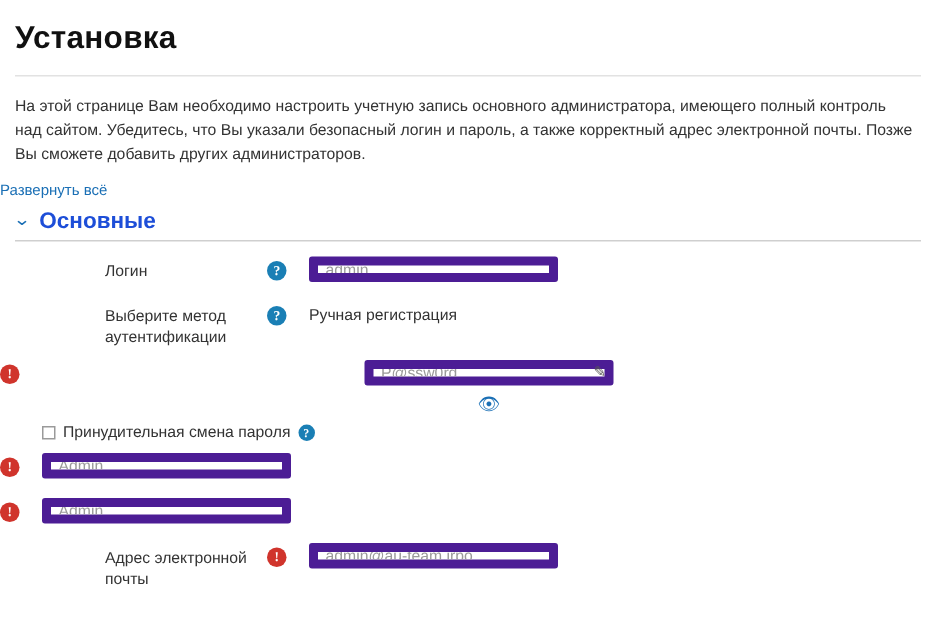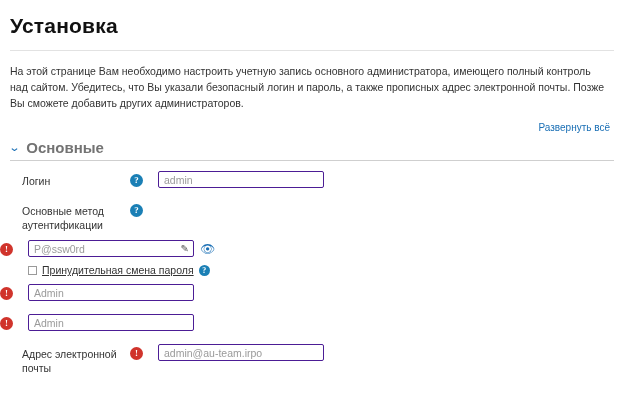--- a/index.html
+++ b/index.html
@@ -33,23 +33,21 @@
     border-bottom: 1px solid #e2e2e2;
   }
   .intro {
     margin: 12px 14px 0 10px;
     font-size: 10.5px;
     line-height: 16px;
     color: #333333;
     max-width: 600px;
   }
   .expand-all-row {
-    text-align: right;
     padding: 10px 14px 0 0;
-    margin-left: 32px;
   }
   .expand-all {
     color: #1a6fb5;
     font-size: 10px;
     text-decoration: none;
     cursor: pointer;
   }
 
   .section-header {
     display: flex;
@@ -60,21 +58,21 @@
   .chevron {
     color: #1a6fb5;
     font-size: 11px;
     line-height: 1;
     transform: scaleX(1.3);
     display: inline-block;
   }
   .section-title {
     font-size: 15px;
     font-weight: bold;
-    color: #737373;
+    color: #1d4ed8;
   }
   .section-rule {
     margin: 0 10px;
     border-bottom: 1px solid #cfcfcf;
   }
 
   .form {
     padding: 6px 0 0 0;
   }
   .row {
@@ -83,20 +81,21 @@
     padding: 4px 0;
     min-height: 22px;
   }
   .label {
     width: 130px;
     padding: 3px 6px 0 22px;
     box-sizing: border-box;
     font-size: 10.5px;
     color: #333333;
     line-height: 14px;
+    margin-left: 48px;
   }
   .icon-col {
     width: 28px;
     display: flex;
     justify-content: flex-start;
     padding-top: 3px;
   }
   .badge {
     width: 13px;
     height: 13px;
@@ -118,21 +117,21 @@
     font-size: 8px;
   }
   .field {
     flex: 1;
     padding-top: 0;
   }
   .text-input {
     width: 166px;
     height: 17px;
     box-sizing: border-box;
-    border: 1px solid #4c1d95;
+    border: 6px solid #4c1d95;
     border-radius: 2px;
     padding: 1px 5px;
     font-family: "Liberation Sans", sans-serif;
     font-size: 10.5px;
     color: #9a9a9a;
     background: #ffffff;
     outline: none;
   }
   .text-input.wide { width: 166px; }
   .static-text {
@@ -144,20 +143,21 @@
     font-size: 10.5px;
     color: #333333;
     line-height: 15px;
     max-width: 440px;
     padding-top: 2px;
   }
   .pwd-wrap {
     display: flex;
     align-items: center;
     gap: 6px;
+    flex-direction: column;
   }
   .pwd-box {
     position: relative;
     width: 166px;
   }
   .pwd-box .text-input { padding-right: 20px; width: 166px; }
   .pencil-icon {
     position: absolute;
     right: 5px;
     top: 2px;
@@ -180,32 +180,31 @@
     width: 9px;
     height: 9px;
     border: 1px solid #9a9a9a;
     background: #ffffff;
     display: inline-block;
     box-sizing: border-box;
   }
   .checkbox-label {
     font-size: 10.5px;
     color: #333333;
-    text-decoration: underline;
   }
 </style>
 </head>
 <body>
 
 <div class="page">
 
   <div class="page-title">Установка</div>
   <div class="title-rule"></div>
 
-  <div class="intro">На этой странице Вам необходимо настроить учетную запись основного администратора, имеющего полный контроль над сайтом. Убедитесь, что Вы указали безопасный логин и пароль, а также прописных адрес электронной почты. Позже Вы сможете добавить других администраторов.</div>
+  <div class="intro">На этой странице Вам необходимо настроить учетную запись основного администратора, имеющего полный контроль над сайтом. Убедитесь, что Вы указали безопасный логин и пароль, а также корректный адрес электронной почты. Позже Вы сможете добавить других администраторов.</div>
 
   <div class="expand-all-row">
     <a class="expand-all" href="#">Развернуть всё</a>
   </div>
 
   <div class="section-header">
     <span class="chevron">⌄</span>
     <span class="section-title">Основные</span>
   </div>
   <div class="section-rule"></div>
@@ -216,23 +215,26 @@
       <div class="label">Логин</div>
       <div class="icon-col">
         <span class="badge badge-help">?</span>
       </div>
       <div class="field">
         <input class="text-input" type="text" value="admin" style="">
       </div>
     </div>
 
     <div class="row">
-      <div class="label">Основные метод аутентификации</div>
+      <div class="label">Выберите метод аутентификации</div>
       <div class="icon-col">
         <span class="badge badge-help">?</span>
+      </div>
+      <div class="field">
+        <div class="static-text">Ручная регистрация</div>
       </div>
     </div>
 
 
     <div class="row">
       <div class="icon-col">
         <span class="badge badge-required">!</span>
       </div>
       <div class="field">
         <div class="pwd-wrap">

